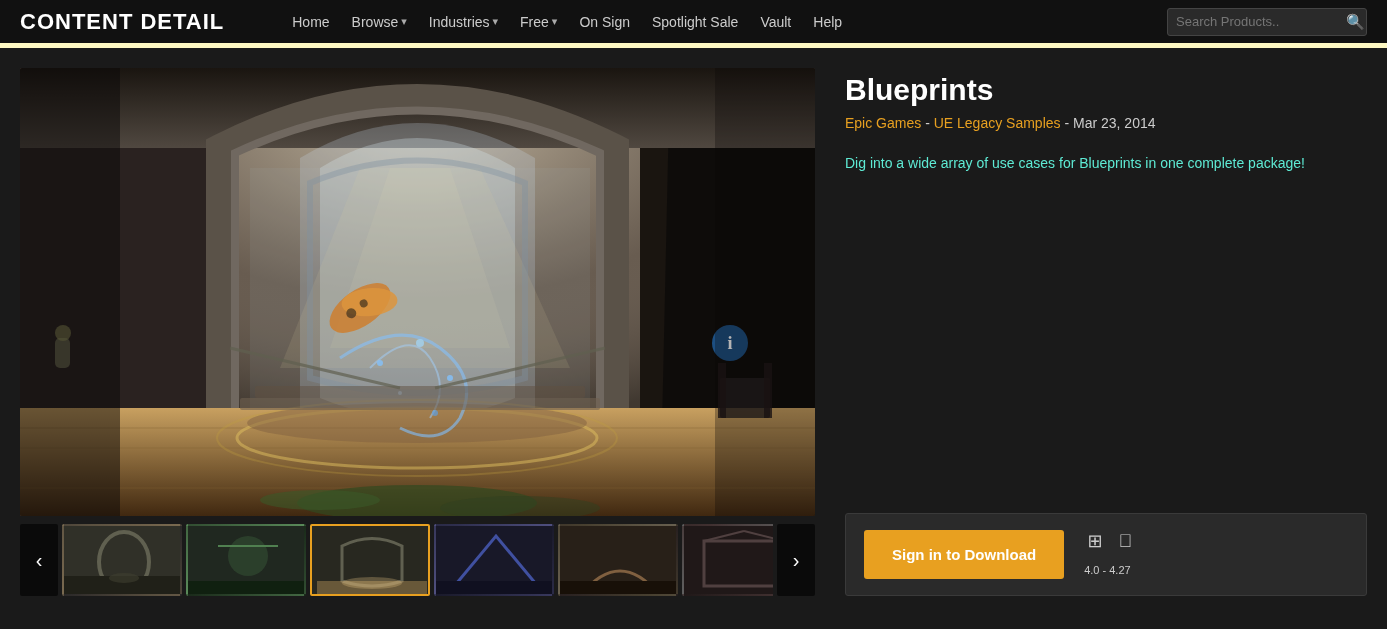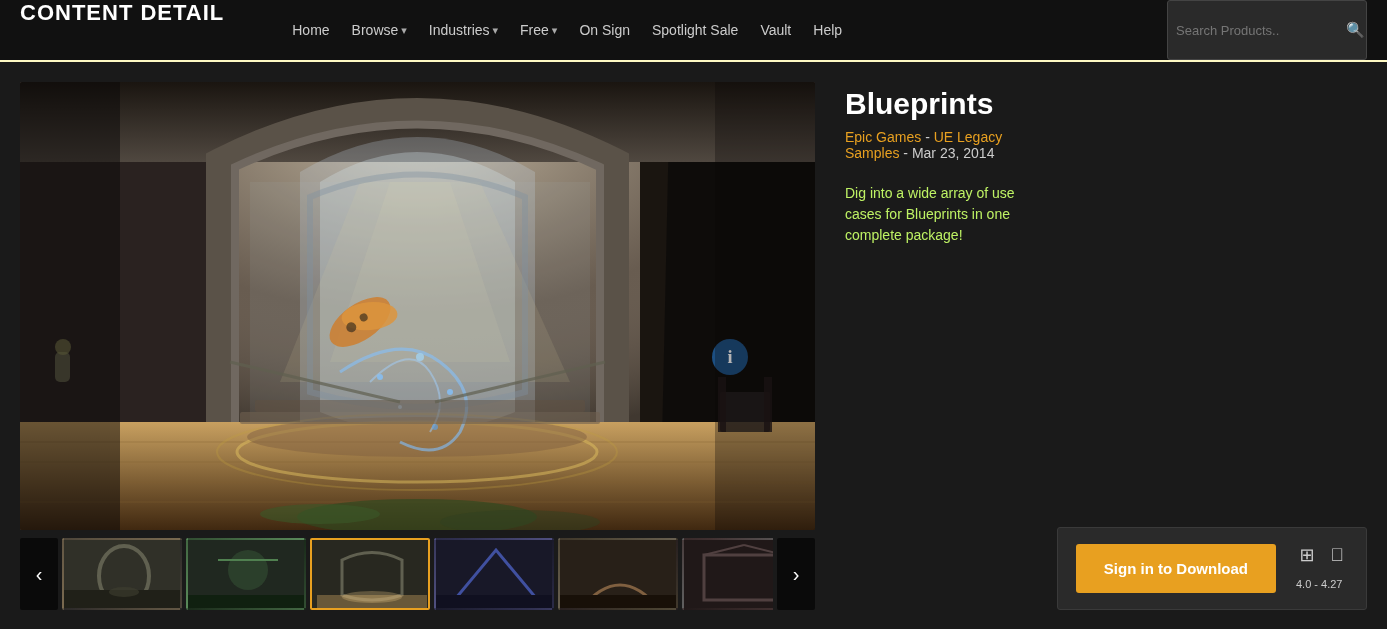--- a/index.html
+++ b/index.html
@@ -2,23 +2,24 @@
 <html><head>
   <meta charset="utf-8">
   <style>
     * { margin: 0; padding: 0; box-sizing: border-box; }
     body { background: #1a1a1a; color: #fff; font-family: 'Segoe UI', Arial, sans-serif; width: 1387px; min-height: 629px; overflow-x: hidden; }
 
     
     header {
       background: #111;
       display: flex;
+      align-items: center;
       padding: 0 20px;
-      height: 62px;
-      border-bottom: 2px solid #fef9c3;
+      height: 48px;
+      border-bottom: 5px solid #fef9c3;
     }
     .site-title {
       font-size: 22px;
       font-weight: 900;
       color: #fff;
       letter-spacing: 1px;
       margin-right: 60px;
       white-space: nowrap;
     }
     nav {
@@ -128,21 +129,21 @@
       flex-shrink: 0;
       cursor: pointer;
       border: 2px solid transparent;
     }
     .thumb.active { border-color: #e8a020; }
 
     
     .info-panel {
       flex: 1;
       display: flex;
-      flex-direction: row;
+      flex-direction: column;
       gap: 14px;
       padding-top: 5px;
     }
     .product-title {
       font-size: 30px;
       font-weight: 700;
       color: #fff;
       margin-bottom: 8px;
     }
     .product-meta {
@@ -151,21 +152,21 @@
     }
     .meta-link {
       color: #e8a020;
       cursor: pointer;
     }
     .meta-date {
       color: #ccc;
     }
     .product-desc {
       font-size: 14px;
-      color: #bef264;
+      color: #5eead4;
       line-height: 1.5;
     }
 
     
     .info-box {
       background: #2a2a2a;
       border: 1px solid #3a3a3a;
       border-radius: 3px;
       padding: 16px 18px;
       margin-top: auto;

